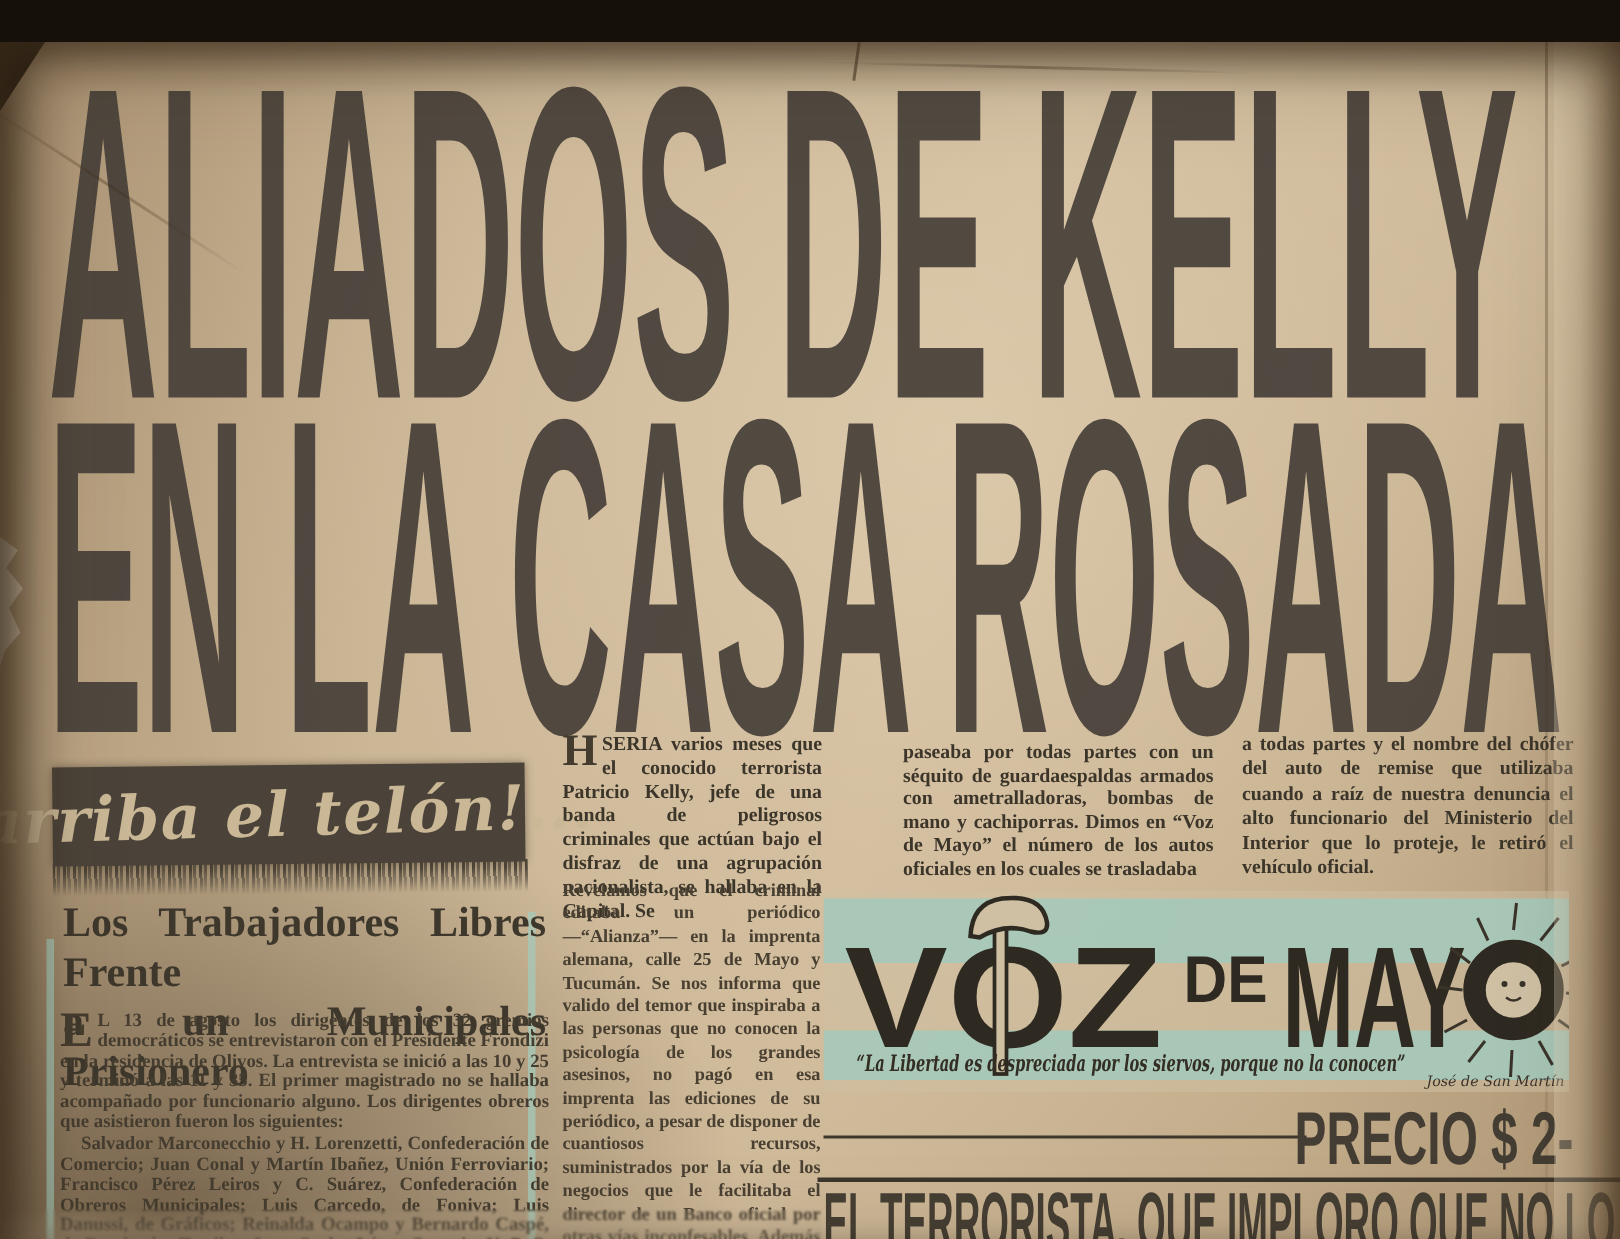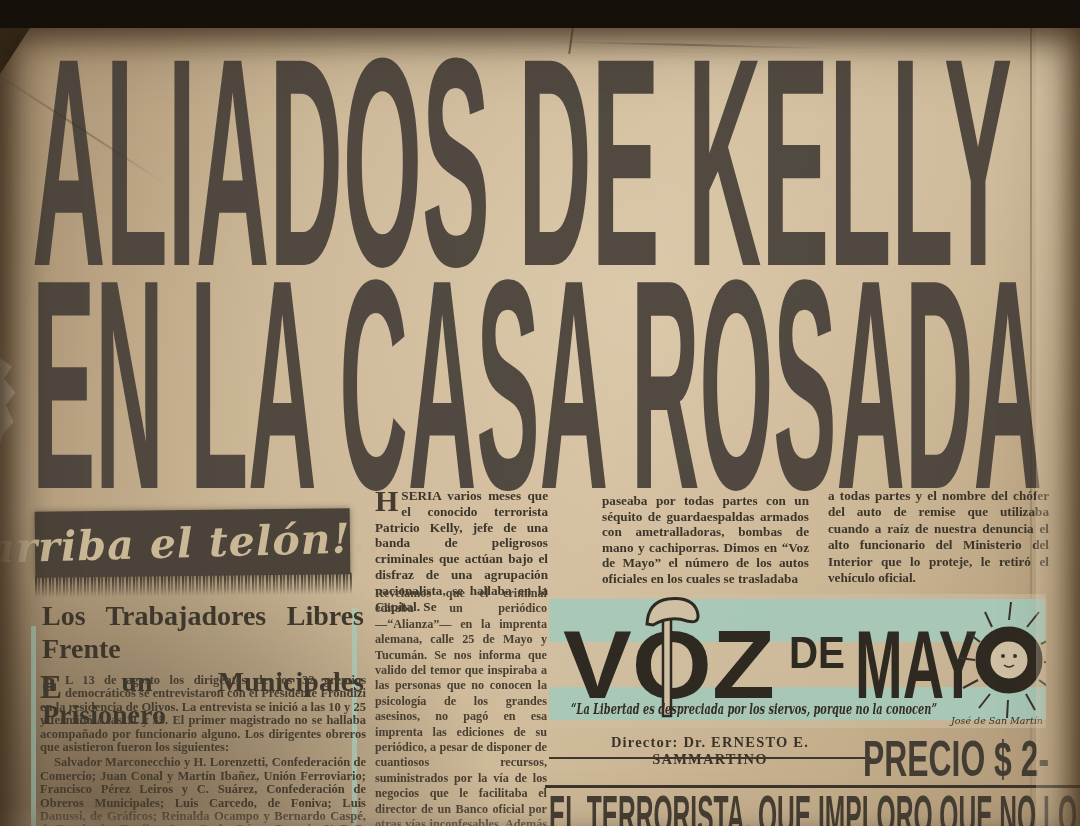--- a/index.html
+++ b/index.html
@@ -153,21 +153,20 @@
     </g>
 
     <g>
       <rect x="114" y="24" width="8" height="98" fill="#cfc0a4" stroke="#2f2a21" stroke-width="2.5"></rect>
       <path d="M98 30 Q99 8 119 5 Q146 2 149 21 Q150 30 138 27 Q121 21 104 31 Z" fill="#cfc0a4" stroke="#2f2a21" stroke-width="3"></path>
     </g>
     <text x="22" y="120" font-size="15" font-weight="bold" font-style="italic" textLength="366" lengthAdjust="spacingAndGlyphs" style="font-family:'DejaVu Serif',serif" fill="#332d23">“La Libertad es despreciada por los siervos, porque no la conocen”</text>
     <text x="402" y="130" font-size="9.5" font-style="italic" style="font-family:'DejaVu Serif',serif" fill="#3a332a">José de San Martín</text>
   </svg>
 
-  <div class="abs director">Director: Dr. ERNESTO E. SAMMARTINO</div>
   <div class="abs dir-rule"></div>
   <svg class="price-svg" width="190" height="54" viewBox="0 0 190 54">
     <text x="1" y="45" font-size="50" textLength="186" lengthAdjust="spacingAndGlyphs">PRECIO $ 2-</text>
   </svg>
   <div class="abs full-rule"></div>
 
   <svg class="bhead-svg" style="left:548px;top:763px;" width="532" height="46" viewBox="0 0 532 46">
     <text x="1" y="43" font-size="56" textLength="528" lengthAdjust="spacingAndGlyphs">EL TERRORISTA, QUE IMPLORO QUE NO LO</text>
   </svg>
   <svg class="bhead-svg" style="left:548px;top:812px;" width="532" height="46" viewBox="0 0 532 46">

